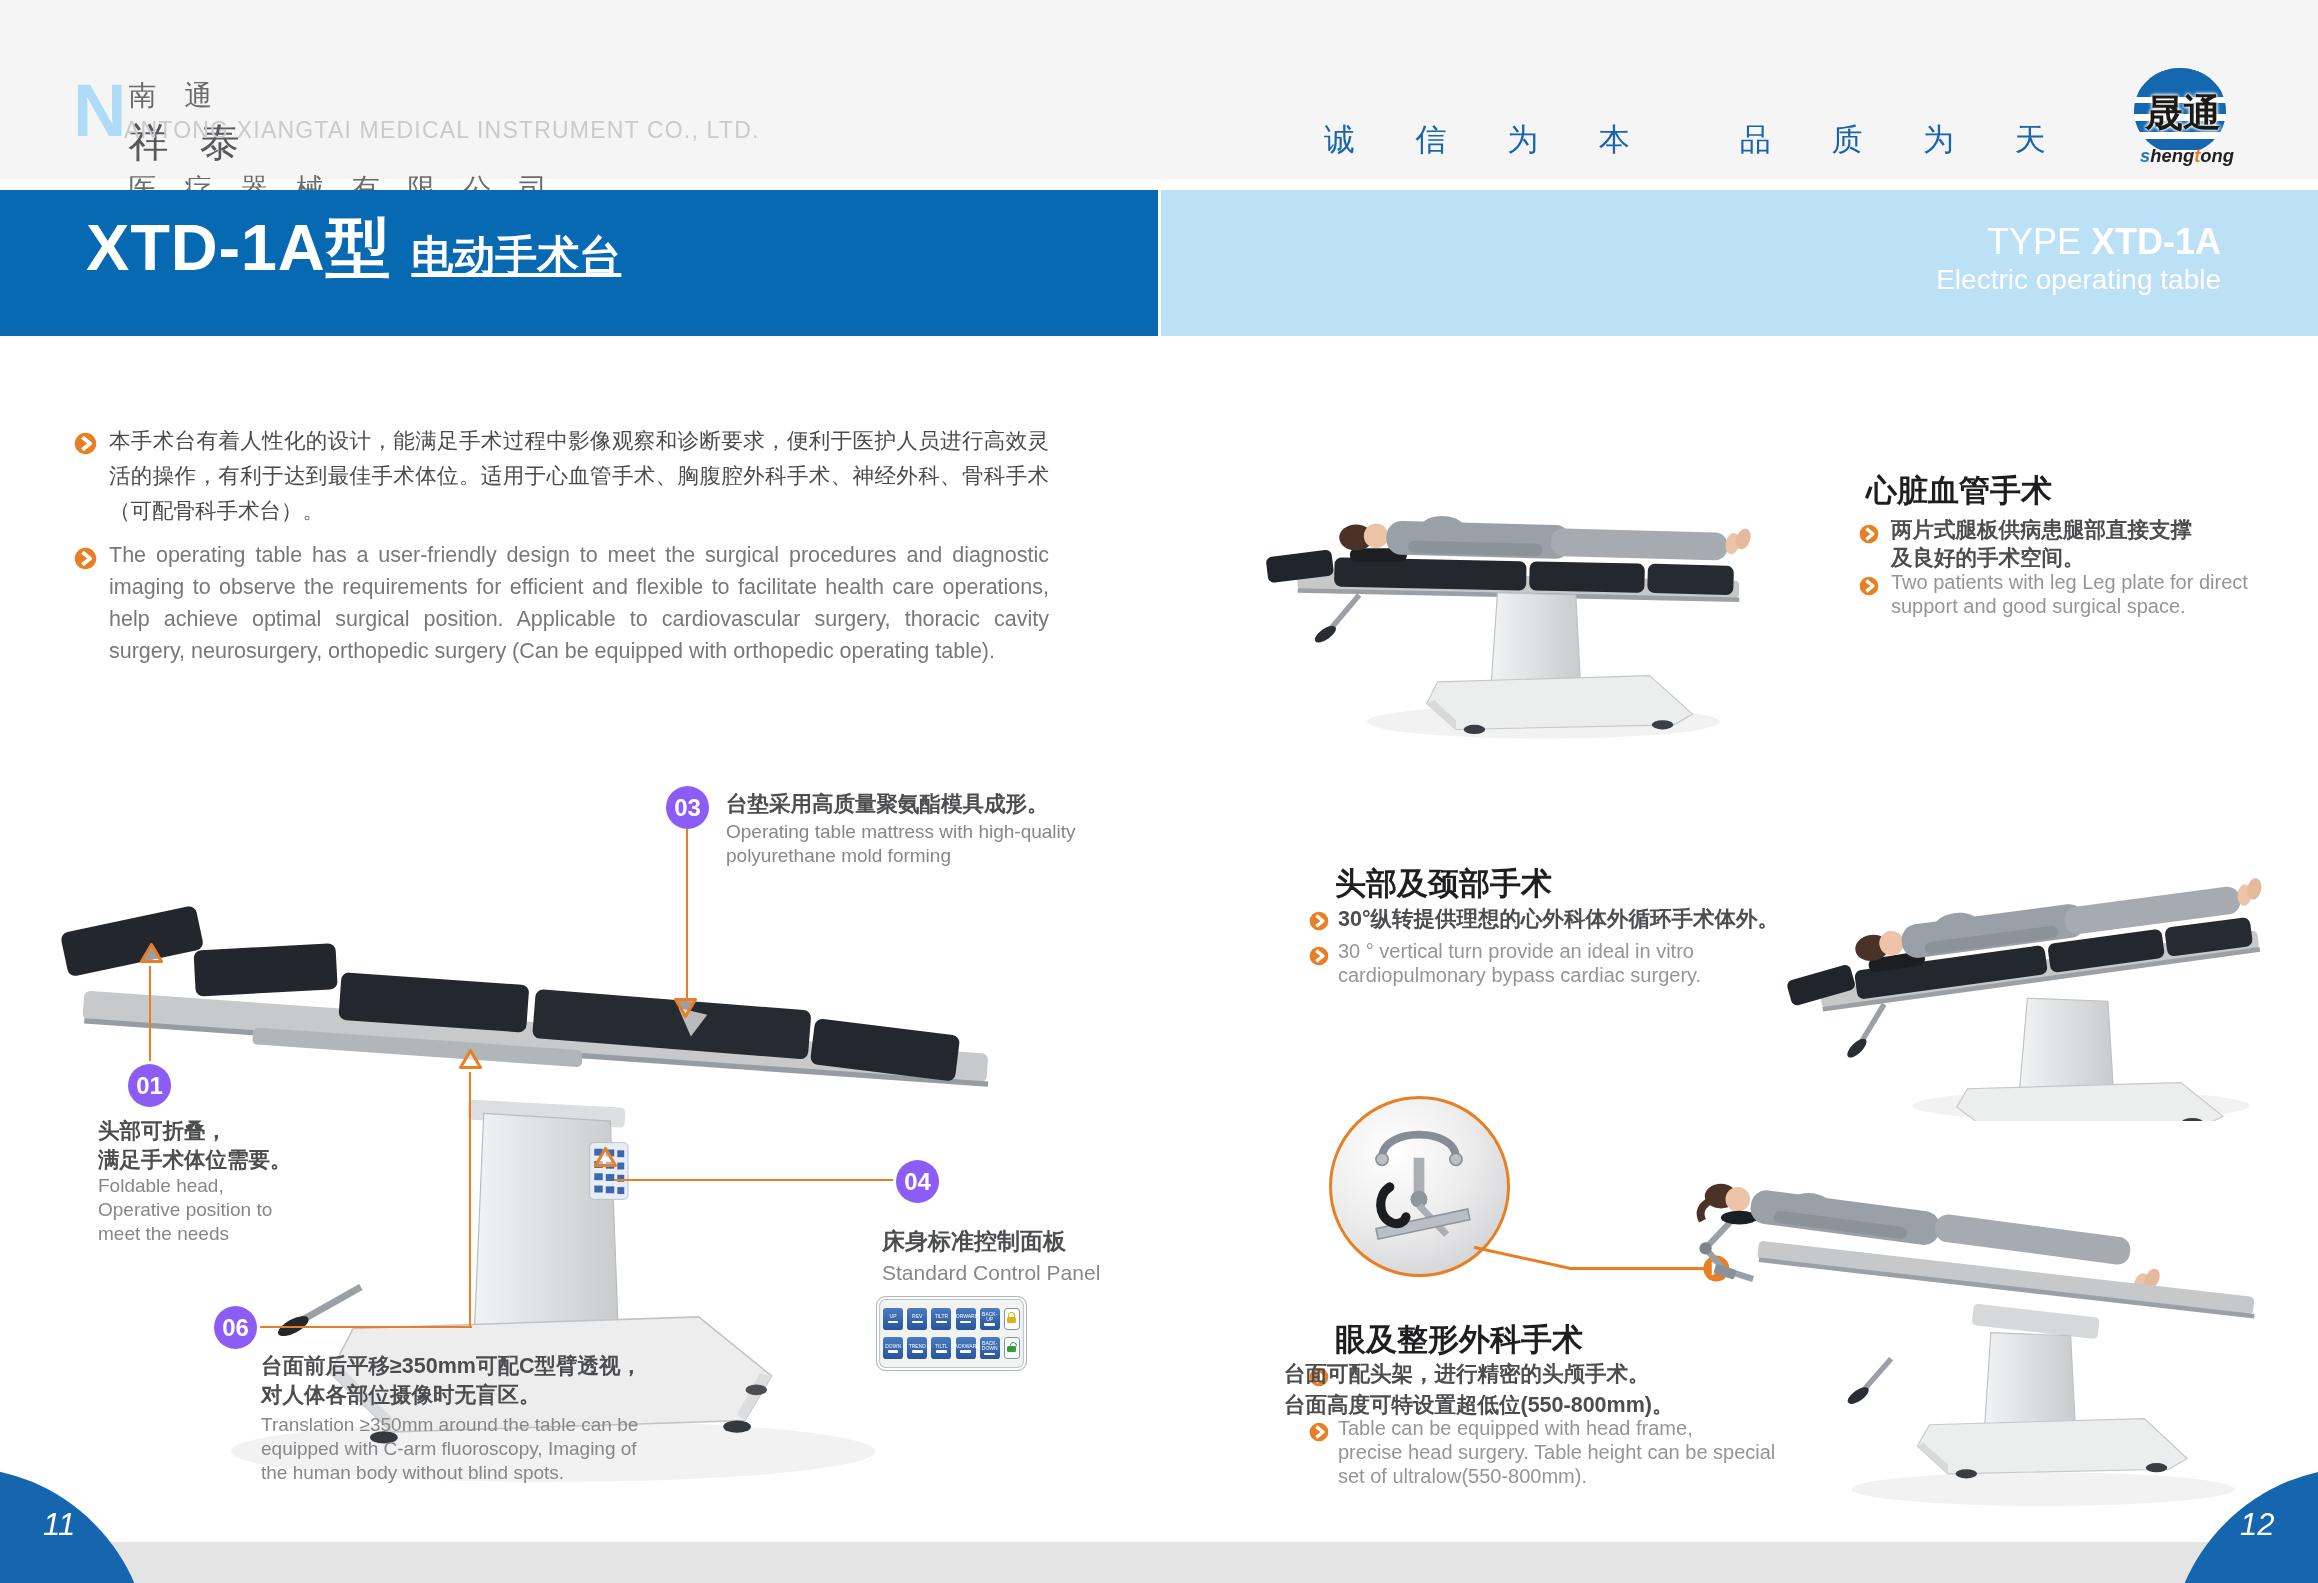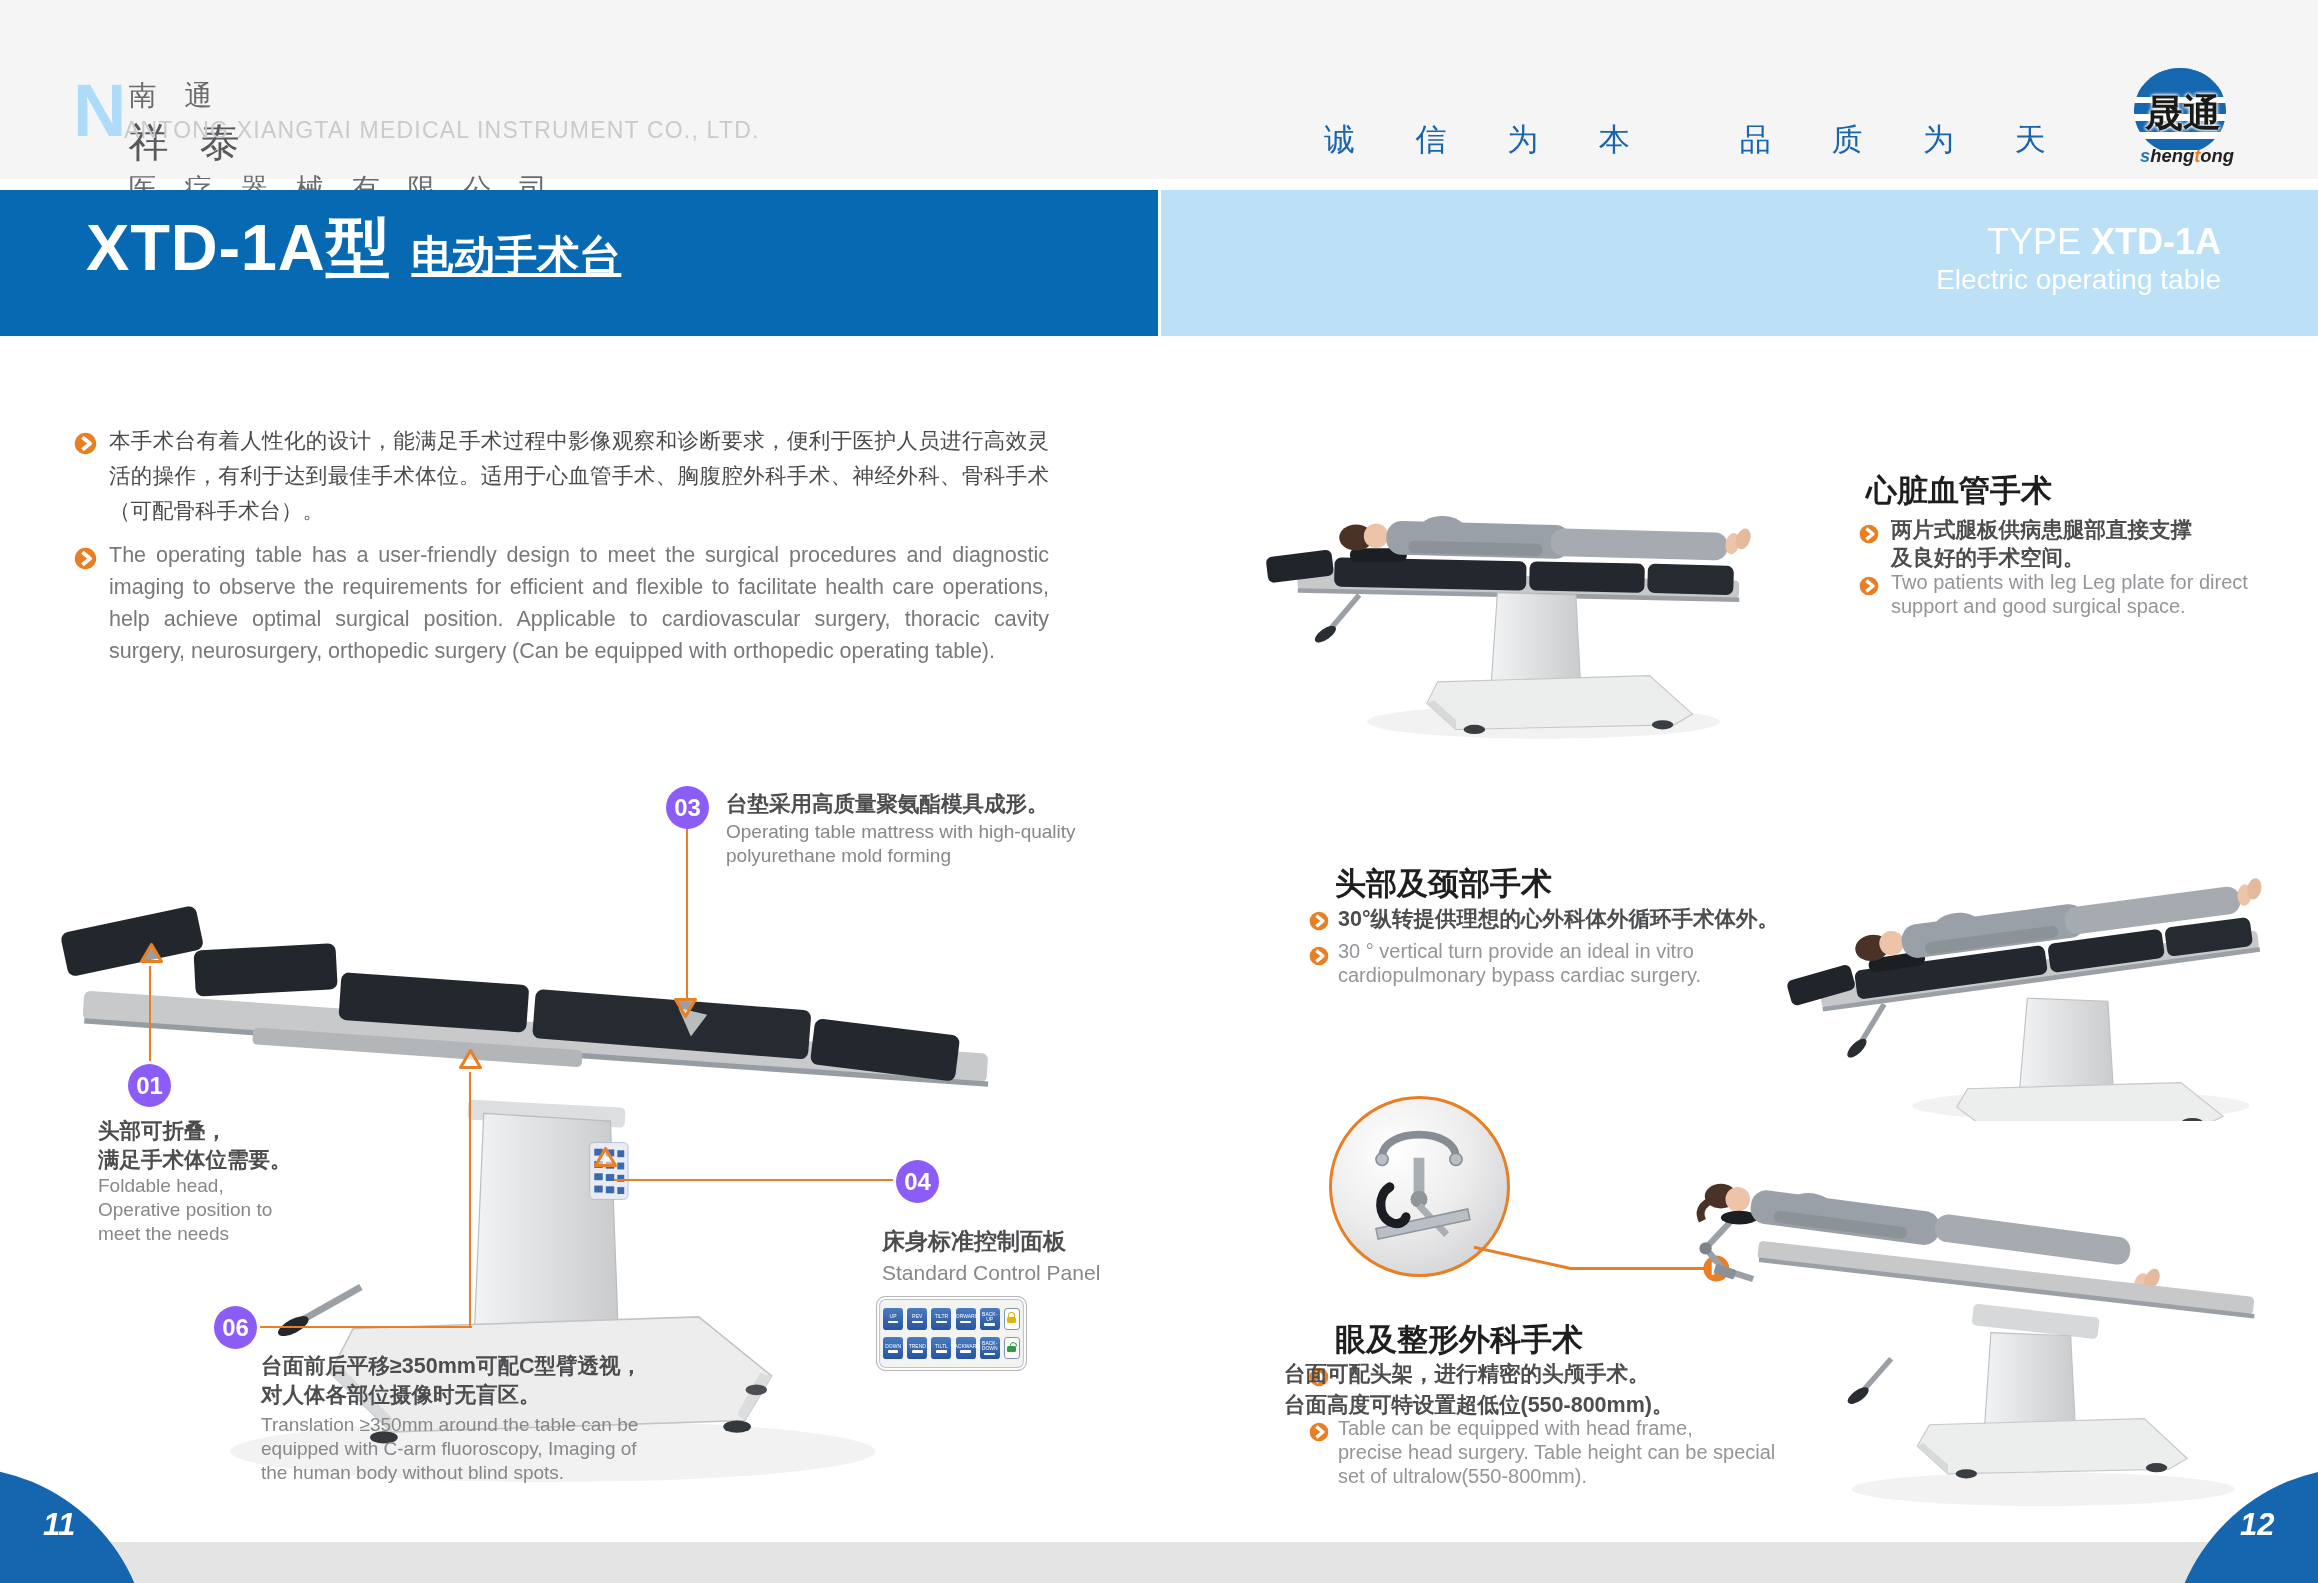--- a/index.html
+++ b/index.html
@@ -75,21 +75,21 @@
   .lockicon.green::before{left:3.1px;transform:rotate(16deg);}
 
   
   .detail-circle{left:1329px;top:1096px;width:181px;height:181px;border-radius:50%;
       background:radial-gradient(circle at 35% 30%,#ffffff 0%,#ededee 45%,#c7c8ca 100%);
       border:3.8px solid #e87f24;box-sizing:border-box;}
 
   
   .gstrip{left:0;top:1542px;width:2319px;height:41px;background:#e4e4e5;}
   .corner{width:384px;height:384px;border-radius:50%;background:#1566ae;}
-  .pageno{color:#fff;font-size:31px;font-style:italic;font-weight:bold;}
+  .pageno{color:#fff;font-size:31px;font-style:italic;font-weight:normal;}
 </style>
 </head>
 <body>
 
 <div id="root">
 
   <div class="abs header"></div>
   <div class="abs bigN">N</div>
   <div class="abs cnline">
     <span class="pre">南 通</span>

